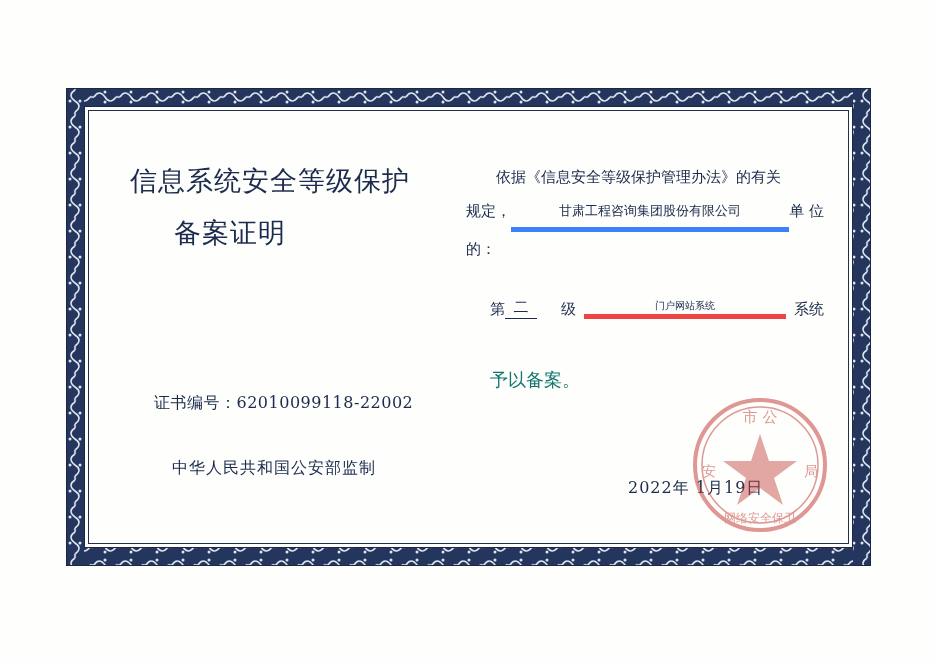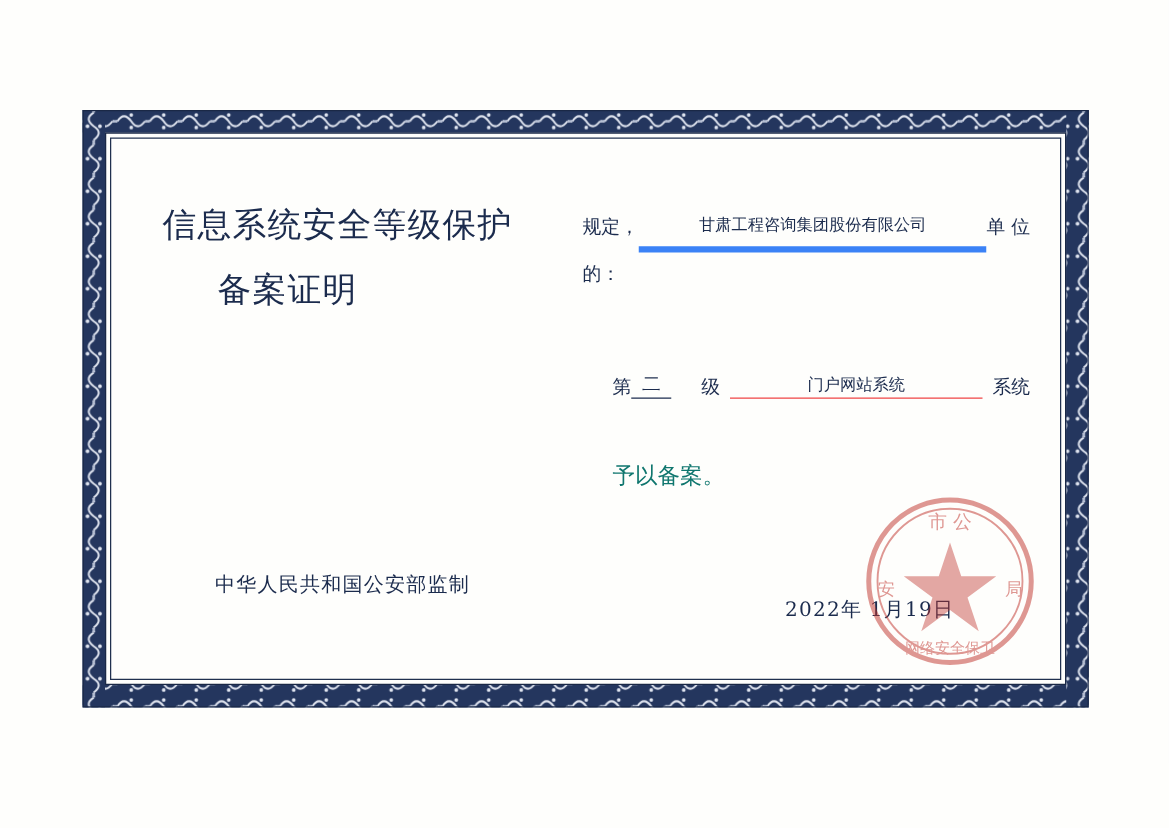--- a/index.html
+++ b/index.html
@@ -143,23 +143,23 @@
   }
   .row-level .lead { padding-left: 24px; white-space: nowrap; }
   .lvl-fill {
     border-bottom: 1px solid #1b2b4d;
     min-width: 26px;
     text-align: center;
     padding: 0 3px 1px;
   }
   .sys-fill {
     flex: 1 1 auto;
-    border-bottom: 1px solid #ef4444;
+    border-bottom: 5px solid #ef4444;
     text-align: center;
-    font-size: 13px;
+    font-size: 10px;
     padding: 0 4px 1px;
     margin: 0 8px;
     white-space: nowrap;
   }
 
   .row-approve {
     position: absolute;
     left: 378px;
     top: 258px;
     color: #0f766e;
@@ -231,24 +231,28 @@
   </svg>
   <div class="border-inner-line"></div>
 
   <div class="certificate-body">
 
     <div class="title-block">
       <span class="title-line1">信息系统安全等级保护</span>
       <span class="title-line2">备案证明</span>
     </div>
 
+    <div class="cert-number">
+      <span>证书编号：</span><span>62010099118-22002</span>
+    </div>
 
     <div class="supervisor">中华人民共和国公安部监制</div>
 
     <div class="right-col">
+      <div class="para-1">依据《信息安全等级保护管理办法》的有关</div>
       <div class="row-unit">
         <span class="lbl">规定，</span>
         <span class="fill-line">甘肃工程咨询集团股份有限公司</span>
         <span class="lbl">单 位</span>
       </div>
       <div class="row-de">的：</div>
     </div>
 
     <div class="row-level">
       <span class="lead">第</span>

